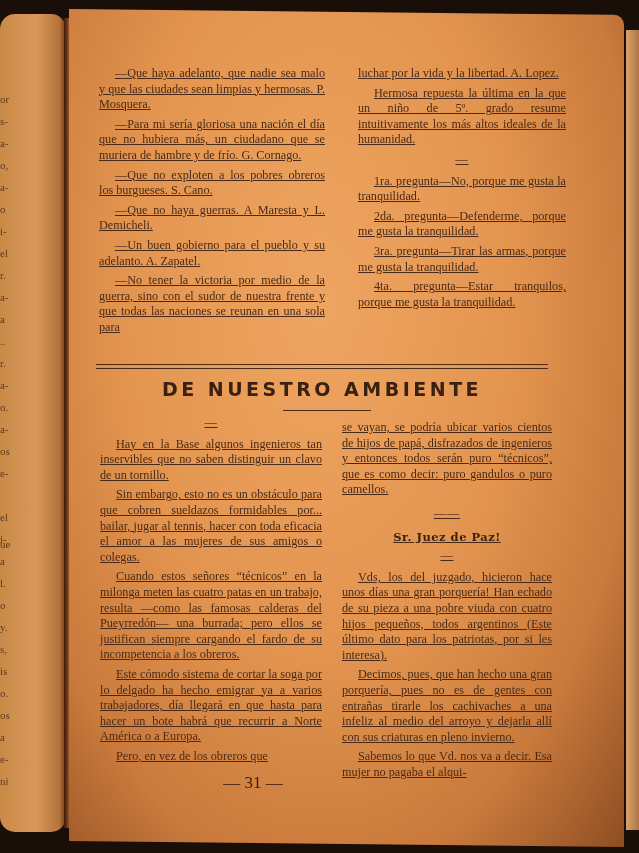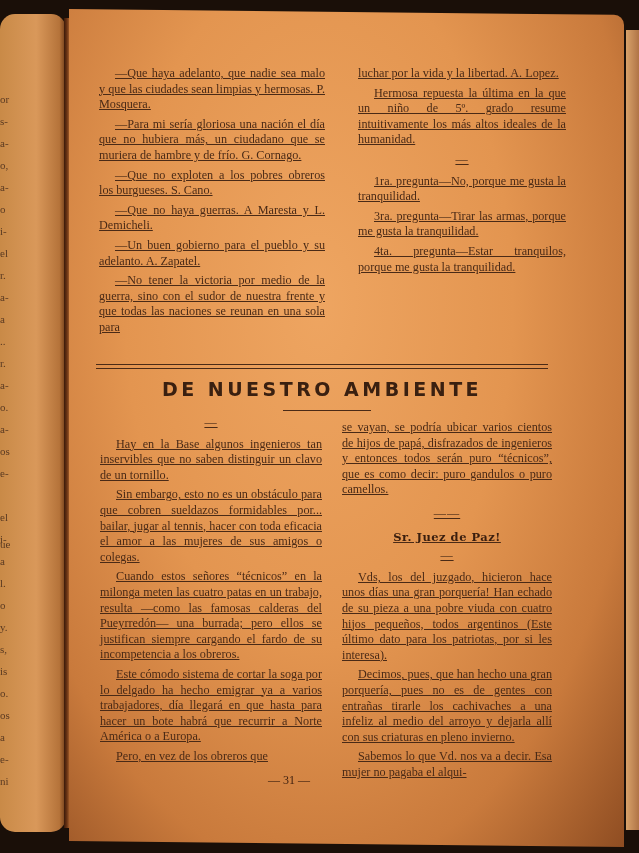--- a/index.html
+++ b/index.html
@@ -21,21 +21,21 @@
   .col p.noind { text-indent:0; }
   .col .dash { text-align:center; margin:3px 0 6px; letter-spacing:1px; }
   .col h3 { font-family:"DejaVu Serif", serif; font-size:11.5px; font-weight:bold;
          text-align:center; margin:8px 0 2px; letter-spacing:0.5px; color:#3a1e0e; }
   .rule { position:absolute; left:96px; width:452px; height:1px; background:#4a2a16; }
   .title { position:absolute; left:96px; top:378px; width:452px; text-align:center;
          font-family:"DejaVu Sans", sans-serif; font-weight:bold; font-size:19px;
          letter-spacing:3.5px; color:#3a2010; }
   .title-rule { position:absolute; left:283px; top:410px; width:88px; height:1px; background:#4a2a16; }
   .folio { position:absolute; left:0; width:506px; top:773px; text-align:center;
-         font-size:12px; color:#3a1e0e;padding-left:36px; }
+         font-size:17px; color:#3a1e0e; }
 </style>
 </head>
 <body>
 
 <div class="left-page" id="leftpage">
     <span class="left-frag" style="top: 80px;">or</span>
     <span class="left-frag" style="top: 102px;">s-</span>
     <span class="left-frag" style="top: 124px;">a-</span>
     <span class="left-frag" style="top: 146px;">o,</span>
     <span class="left-frag" style="top: 168px;">a-</span>
@@ -78,20 +78,21 @@
   <p>—Que no haya guerras. A Maresta y L. Demicheli.</p>
   <p>—Un buen gobierno para el pueblo y su adelanto. A. Zapatel.</p>
   <p>—No tener la victoria por medio de la guerra, sino con el sudor de nuestra frente y que todas las naciones se reunan en una sola para</p>
 </div>
 
 <div class="col" style="left:358px; top:66px; width:208px;">
   <p class="noind">luchar por la vida y la libertad. A. Lopez.</p>
   <p>Hermosa repuesta la última en la que un niño de 5º. grado resume intuitivamente los más altos ideales de la humanidad.</p>
   <div class="dash">—</div>
   <p>1ra. pregunta—No, porque me gusta la tranquilidad.</p>
+  <p>2da. pregunta—Defenderme, porque me gusta la tranquilidad.</p>
   <p>3ra. pregunta—Tirar las armas, porque me gusta la tranquilidad.</p>
   <p>4ta. pregunta—Estar tranquilos, porque me gusta la tranquilidad.</p>
 </div>
 
 <div class="rule" style="top:364px;"></div>
 <div class="rule" style="top:368px;"></div>
 <div class="title">DE NUESTRO AMBIENTE</div>
 <div class="title-rule"></div>
 
 <div class="col" style="left:100px; top:412px; width:222px;">

